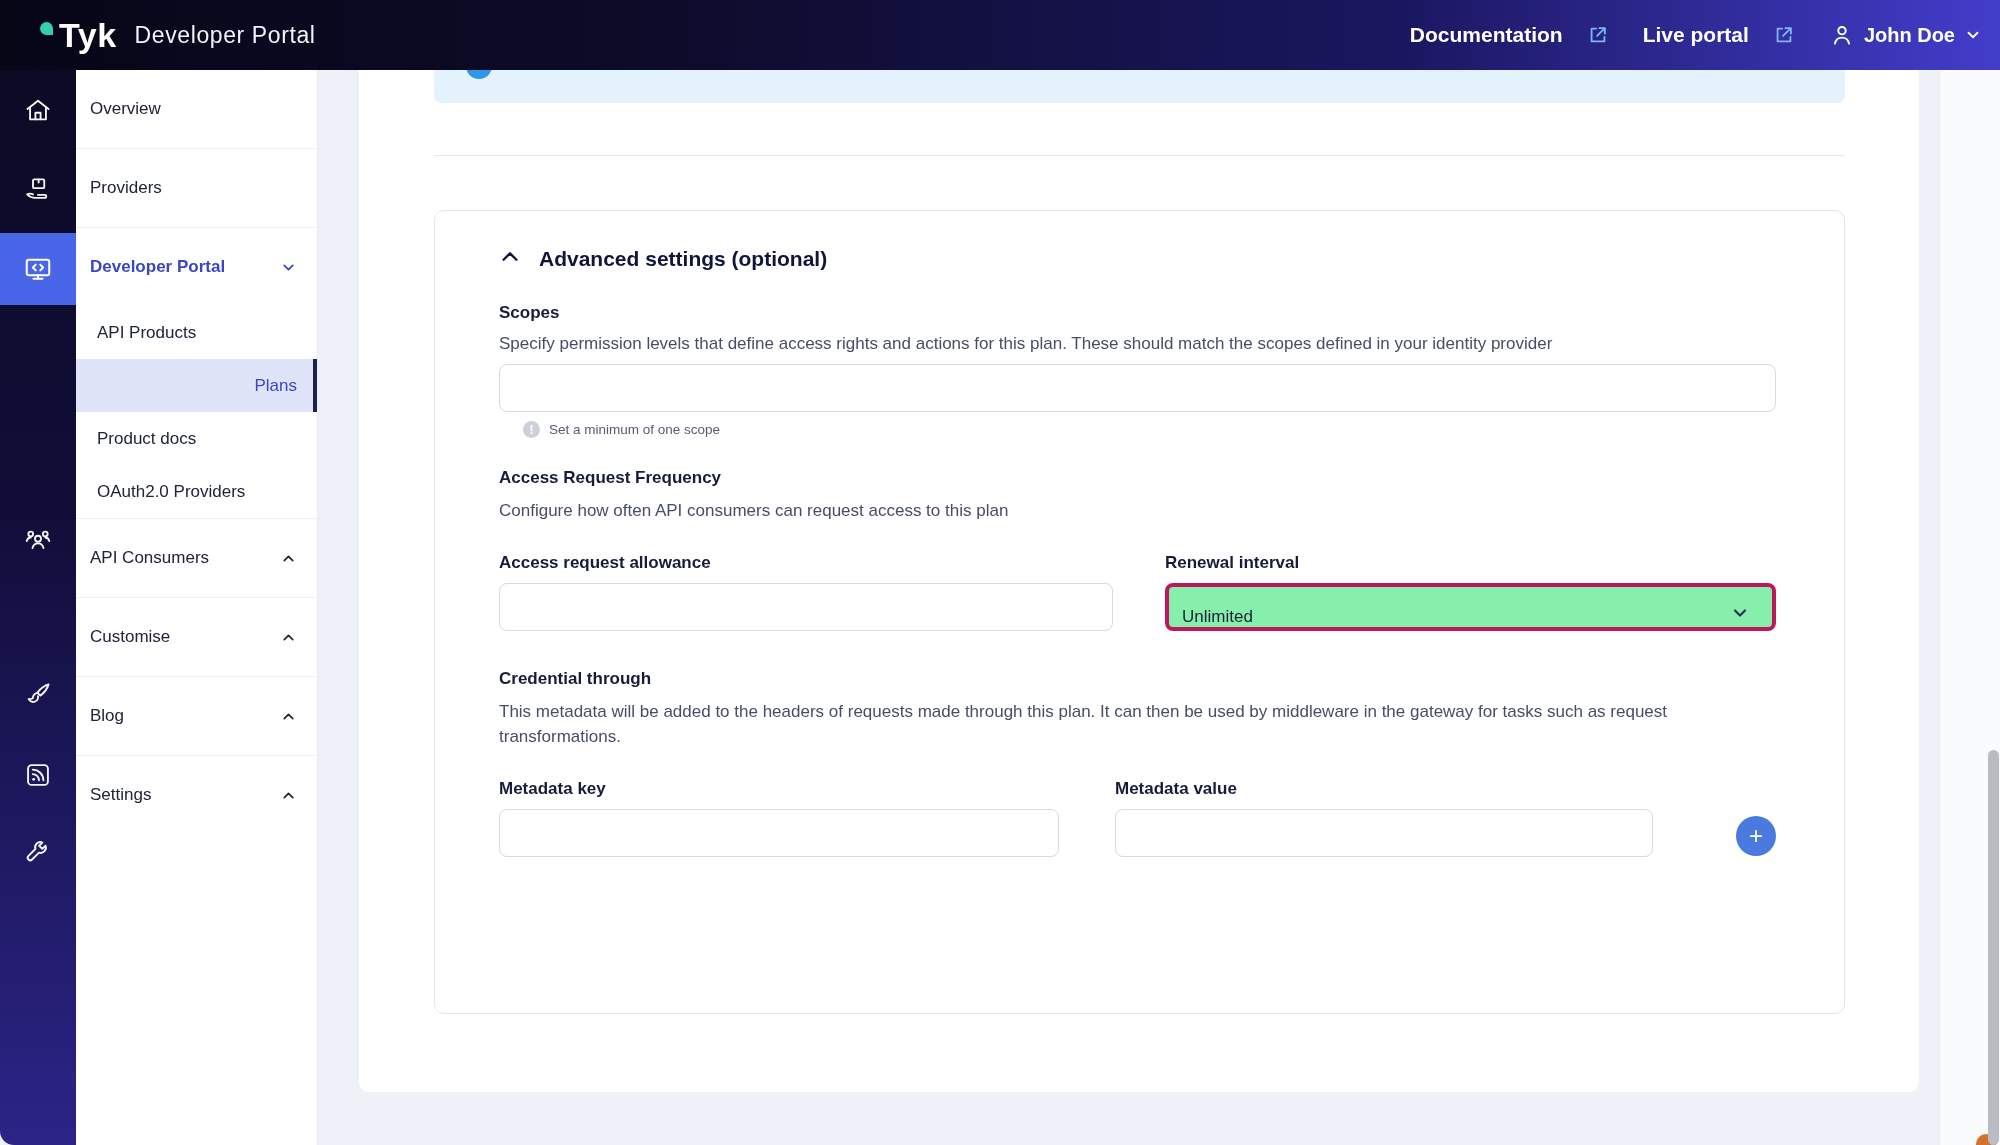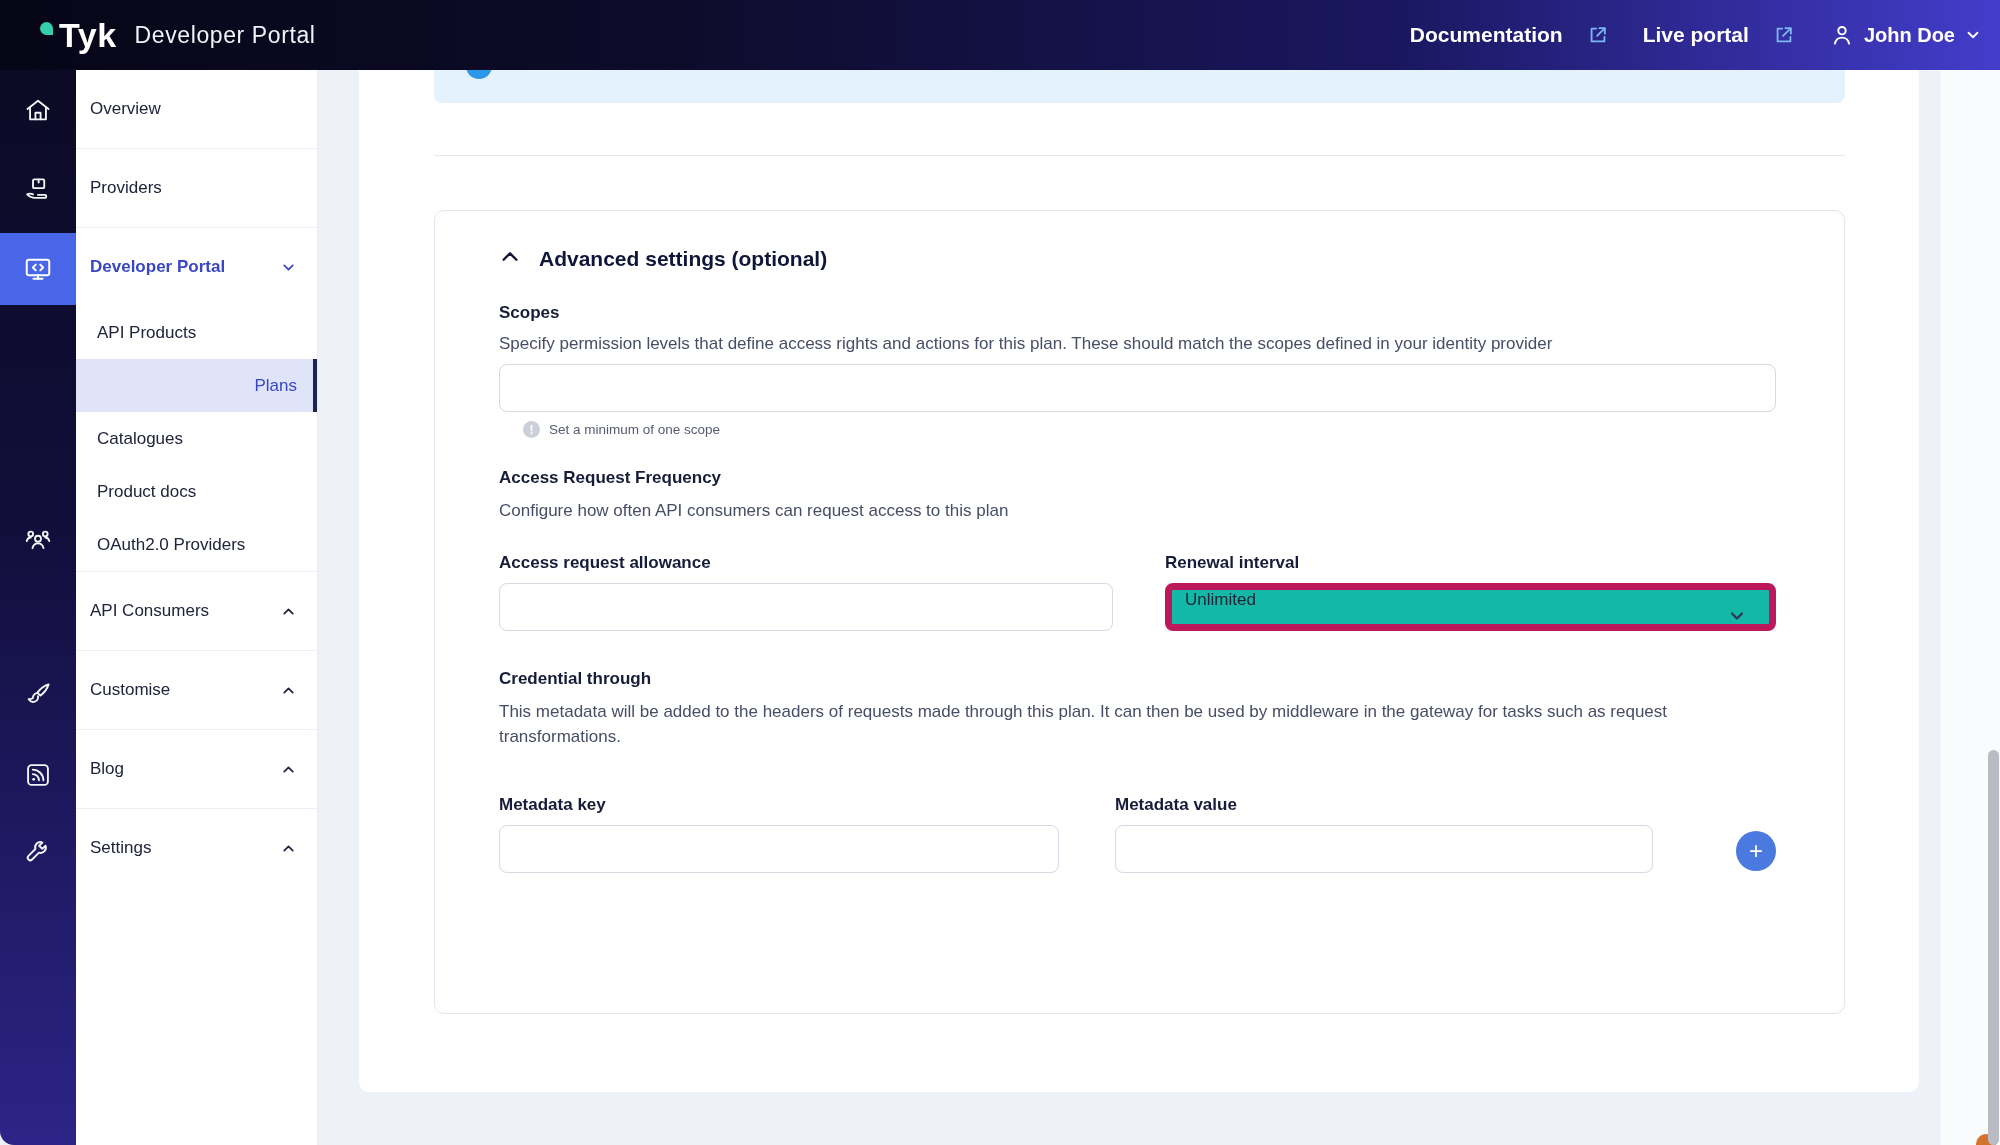--- a/index.html
+++ b/index.html
@@ -82,26 +82,26 @@
   }
   .hint-row { display:flex; align-items:center; gap:9px; margin-top:9px; padding-left:24px; }
   .hint-dot { width:17px; height:17px; border-radius:50%; background:#ccd0d9; color:#fff; font-size:12px; font-weight:700; display:flex; align-items:center; justify-content:center; }
   .hint-text { font-size:13.5px; color:#565b72; }
 
   .freq-row { display:flex; margin-top:28px; }
   .col-allowance { width:615px; margin-right:52px; }
   .col-renewal   { width:612px; }
   .field-label { font-size:17px; font-weight:700; color:#171c3a; line-height:24px; }
   .select-box {
-    position:relative; margin-top:8px; height:48px; border:7px solid #be185d; border-radius:8px;
-    display:flex; align-items:flex-start; padding:0 44px 0 13px; font-size:17px; color:#1d2236; cursor:pointer; background:#14b8a6;
+    position:relative; margin-top:8px; height:48px; border:4px solid #be185d; border-radius:8px;
+    display:flex; align-items:flex-end; padding:0 44px 0 13px; font-size:17px; color:#1d2236; cursor:pointer; background:#86efac;
   }
   .select-box .sel-chevron { position:absolute; right:22px; top:16px; }
 
-  .meta-row { display:flex; align-items:flex-start; margin-top:44px; }
+  .meta-row { display:flex; align-items:center; margin-top:28px; }
   .col-metakey { width:560px; margin-right:56px; }
   .col-metaval { width:538px; }
   .plus-btn {
     margin-left:auto; margin-top:38px; width:40px; height:40px; border-radius:50%;
     background:#4a7ae0; color:#fff; border:none; cursor:pointer;
     font-size:24px; line-height:40px; text-align:center; font-weight:400;
     display:flex; align-items:center; justify-content:center;
   }
 
   
@@ -244,23 +244,20 @@
         <svg width="17" height="17" viewBox="0 0 24 24" fill="none" stroke="#3946c5" stroke-width="2.4" stroke-linecap="round" stroke-linejoin="round">
             <path d="M6 9l6 6 6-6"></path>
           </svg>
       </span>
     </div>
     <div class="menu-sub">
       <span class="mi-label">API Products</span>
     </div>
     <div class="menu-sub selected">
       <span class="mi-label">Plans</span>
-    </div>
-    <div class="menu-sub">
-      <span class="mi-label">Catalogues</span>
     </div>
     <div class="menu-sub">
       <span class="mi-label">Product docs</span>
     </div>
     <div class="menu-sub">
       <span class="mi-label">OAuth2.0 Providers</span>
     </div>
     <div class="menu-div"></div>
     <div class="menu-item">
       <span class="mi-label">API Consumers</span>

